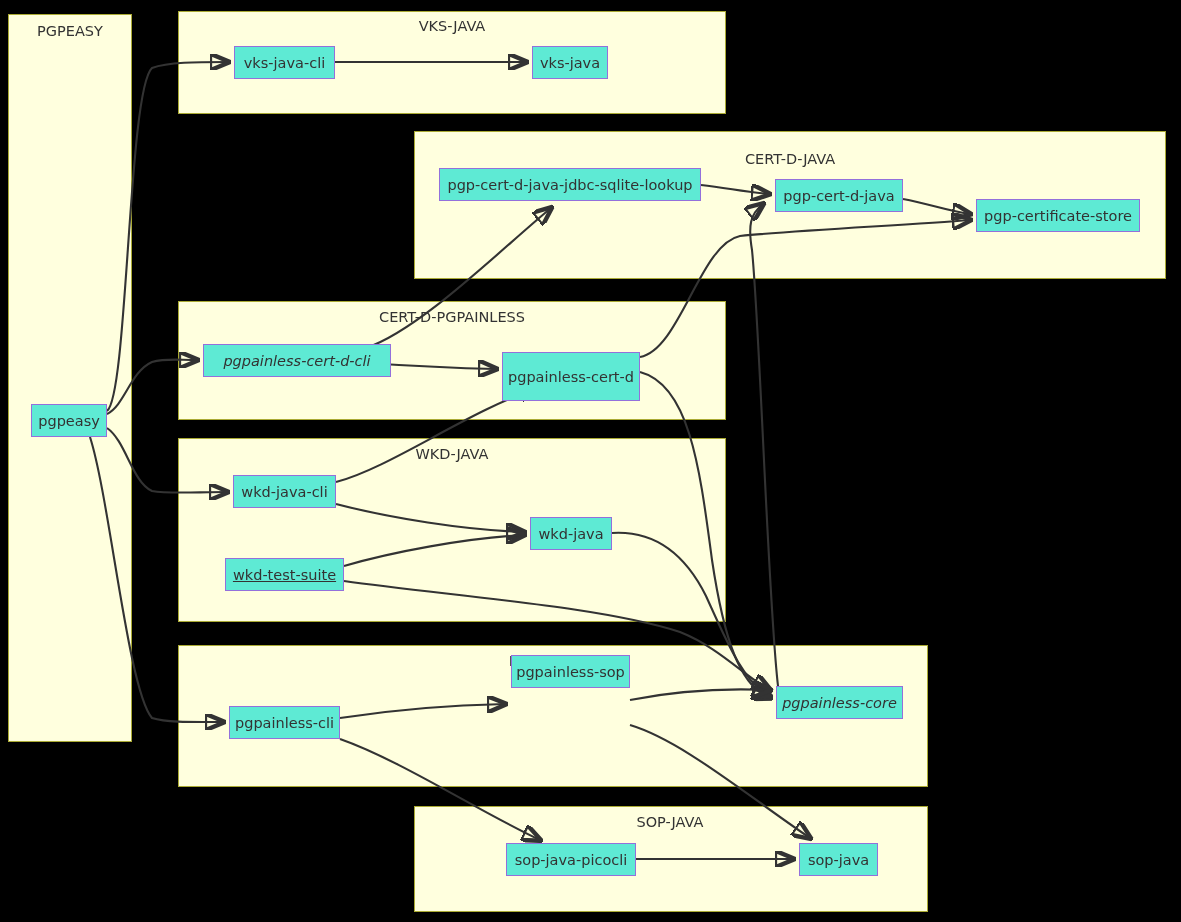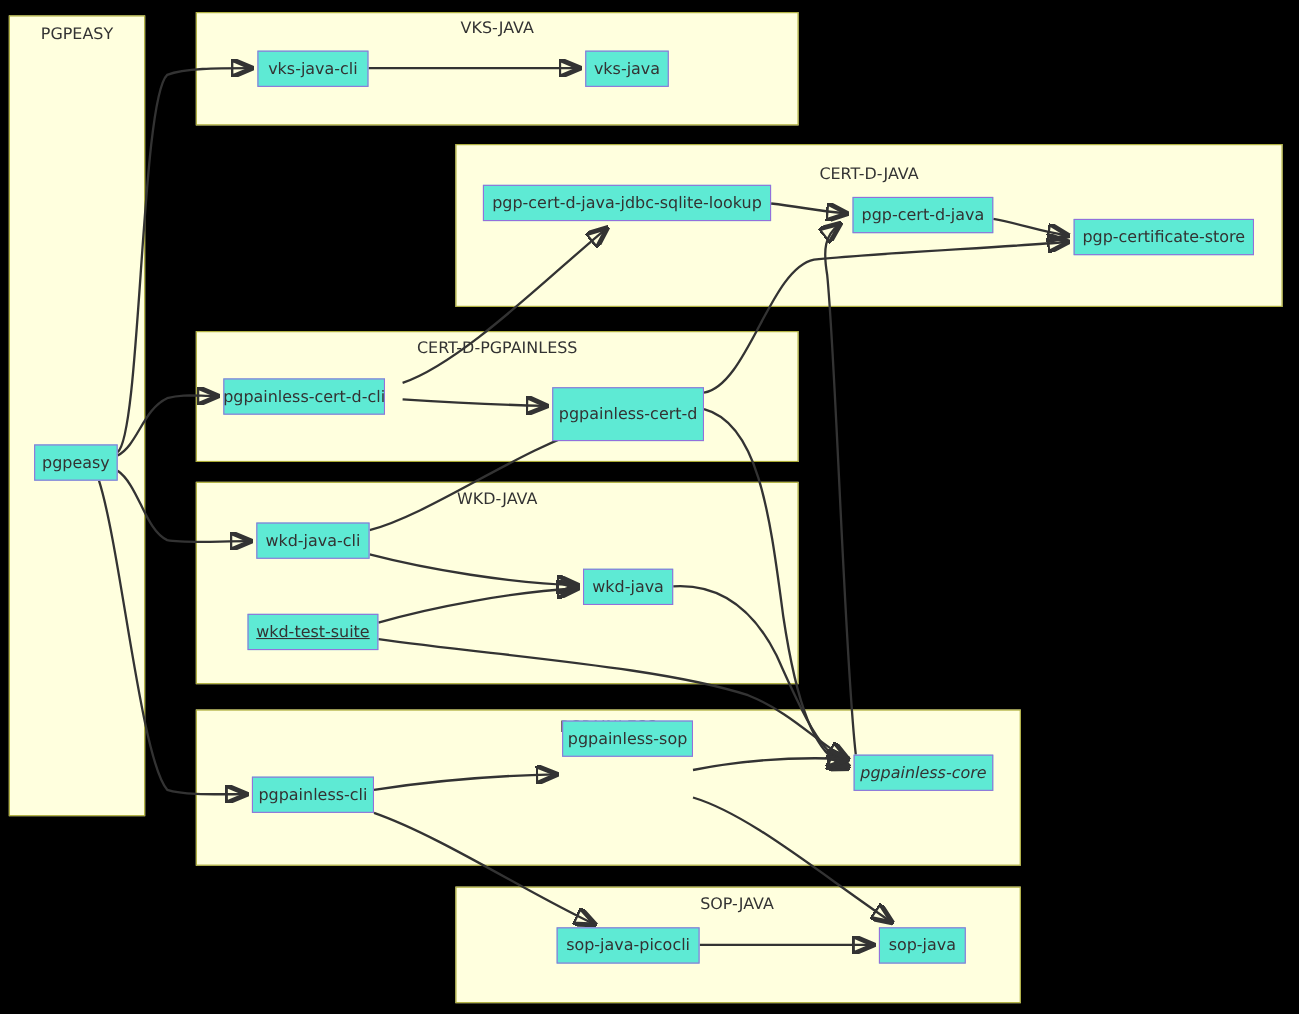--- a/index.html
+++ b/index.html
@@ -101,21 +101,21 @@
         <path d="M636,859 L793,859" marker-end="url(#arrowhead)"></path>
       </g>
   </svg>
   <div id="nodes">
       <div class="node" style="left: 31px; top: 404px; width: 76px; height: 33px;">pgpeasy</div>
       <div class="node" style="left: 234px; top: 46px; width: 101px; height: 33px;">vks-java-cli</div>
       <div class="node" style="left: 532px; top: 46px; width: 76px; height: 33px;">vks-java</div>
       <div class="node" style="left: 439px; top: 168px; width: 262px; height: 33px;">pgp-cert-d-java-jdbc-sqlite-lookup</div>
       <div class="node" style="left: 775px; top: 179px; width: 128px; height: 33px;">pgp-cert-d-java</div>
       <div class="node" style="left: 976px; top: 199px; width: 164px; height: 33px;">pgp-certificate-store</div>
-      <div class="node" style="left: 203px; top: 344px; width: 147px; height: 33px;">pgpainless-cert-d-cli</div>
+      <div class="node" style="left: 203px; top: 344px; width: 188px; height: 33px; font-style: italic;">pgpainless-cert-d-cli</div>
       <div class="node" style="left: 502px; top: 352px; width: 138px; height: 49px;">pgpainless-cert-d</div>
       <div class="node" style="left: 233px; top: 475px; width: 103px; height: 33px;">wkd-java-cli</div>
       <div class="node" style="left: 530px; top: 517px; width: 82px; height: 33px;">wkd-java</div>
       <div class="node" style="left: 225px; top: 558px; width: 119px; height: 33px; text-decoration: underline;">wkd-test-suite</div>
       <div class="node" style="left: 229px; top: 706px; width: 111px; height: 33px;">pgpainless-cli</div>
       <div class="node" style="left: 511px; top: 655px; width: 119px; height: 33px;">pgpainless-sop</div>
       <div class="node" style="left: 776px; top: 686px; width: 127px; height: 33px; font-style: italic;">pgpainless-core</div>
       <div class="node" style="left: 506px; top: 843px; width: 130px; height: 33px;">sop-java-picocli</div>
       <div class="node" style="left: 799px; top: 843px; width: 79px; height: 33px;">sop-java</div>
     </div>

